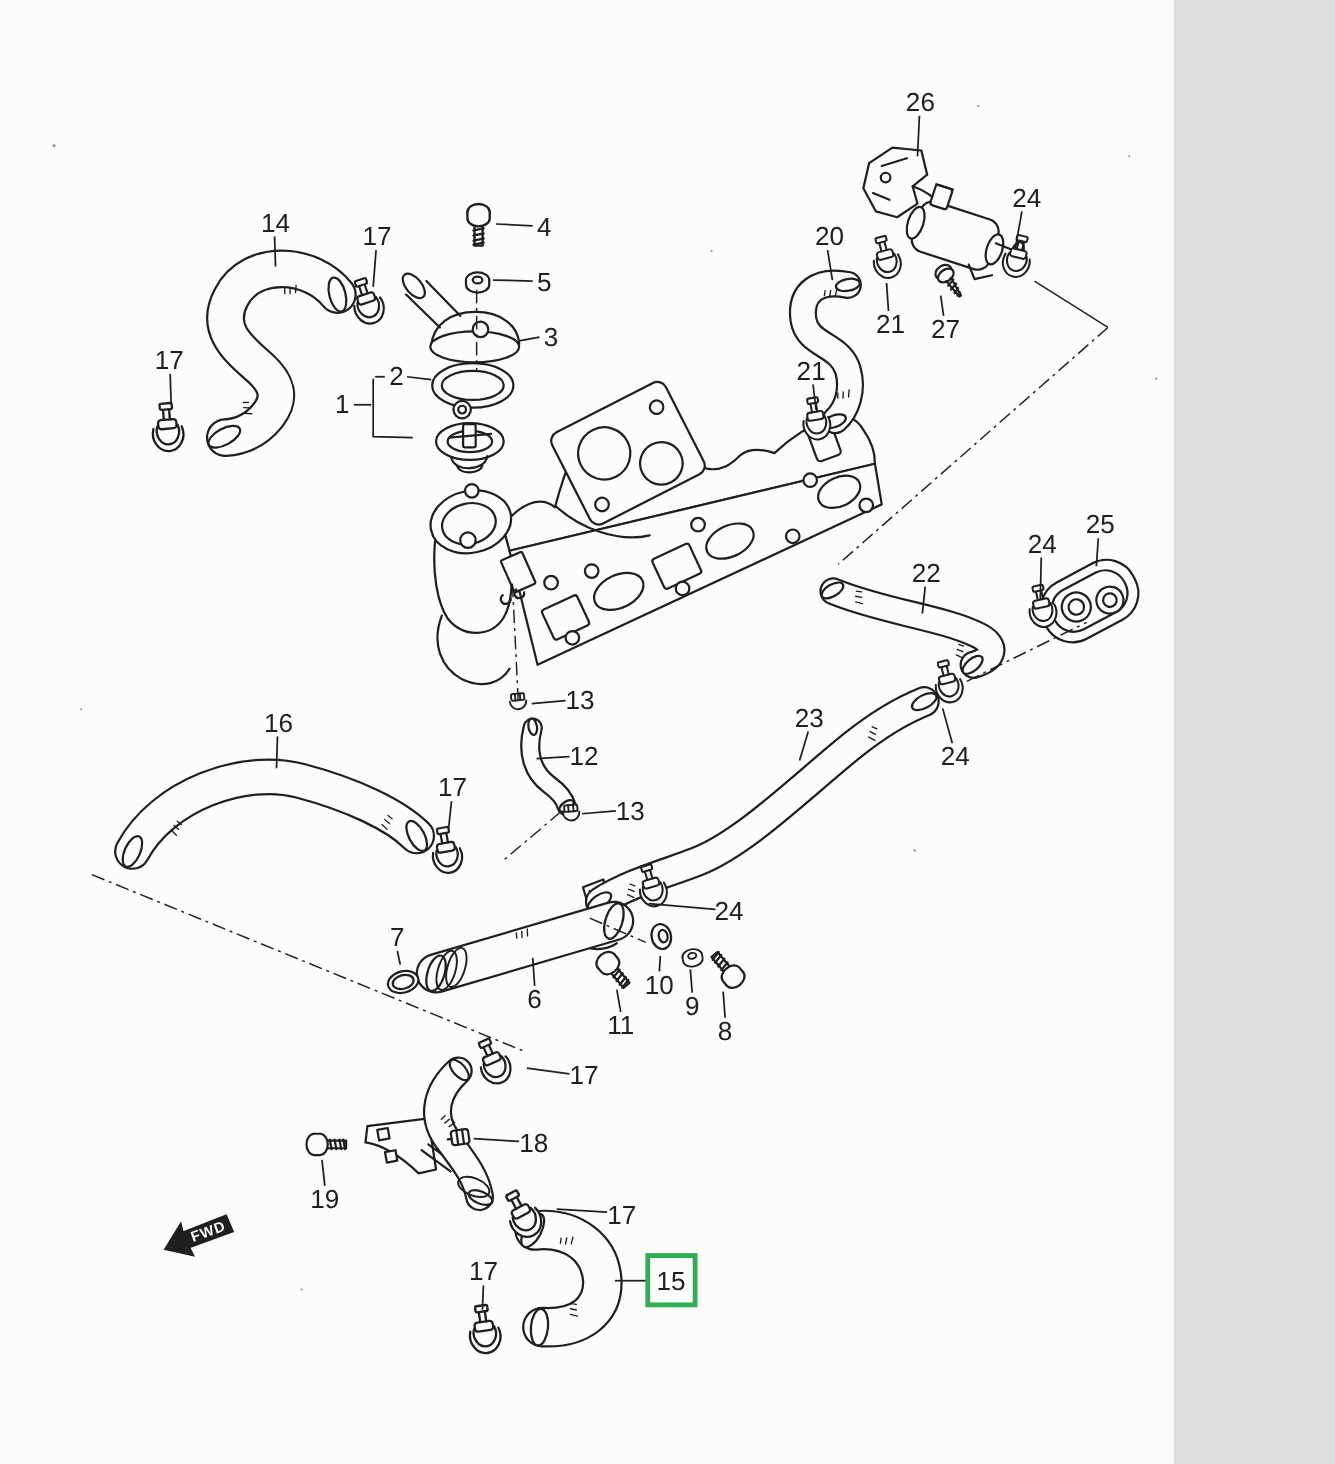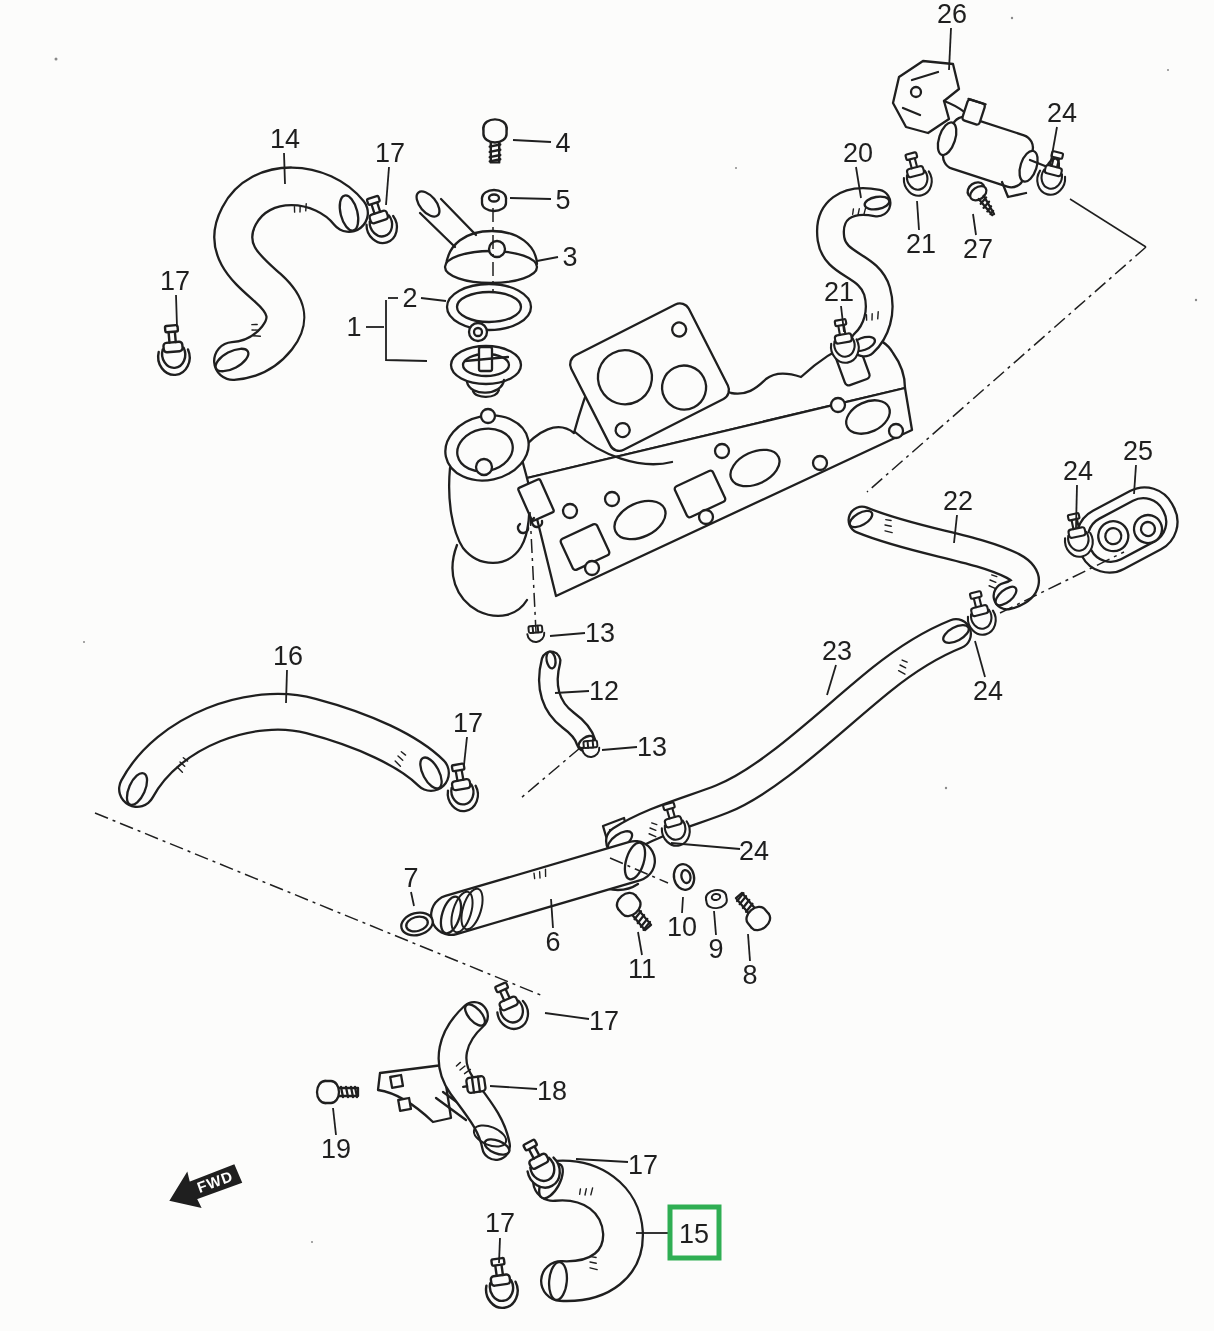--- a/index.html
+++ b/index.html
@@ -3,21 +3,21 @@
 <meta charset="utf-8">
 <style>
   :root{
     --paper:#fcfcfb;
     --ink:#1f1f1f;
     --hl:#2fae53;
   }
   html,body{margin:0;padding:0;background:#ddd;}
   .canvas{
     position:relative;
-    width:1214px;height:1331px;
+    width:1067px;height:1331px;
     background:var(--paper);
     overflow:hidden;
     font-family:"Liberation Sans", sans-serif;
   }
   svg{display:block;width:100%;height:100%;}
   .art{stroke:var(--ink);stroke-width:2.3;stroke-linecap:round;stroke-linejoin:round;fill:none;}
   .plabel{
     font-family:"Liberation Sans", sans-serif;
     font-size:27px;
     fill:var(--ink);

